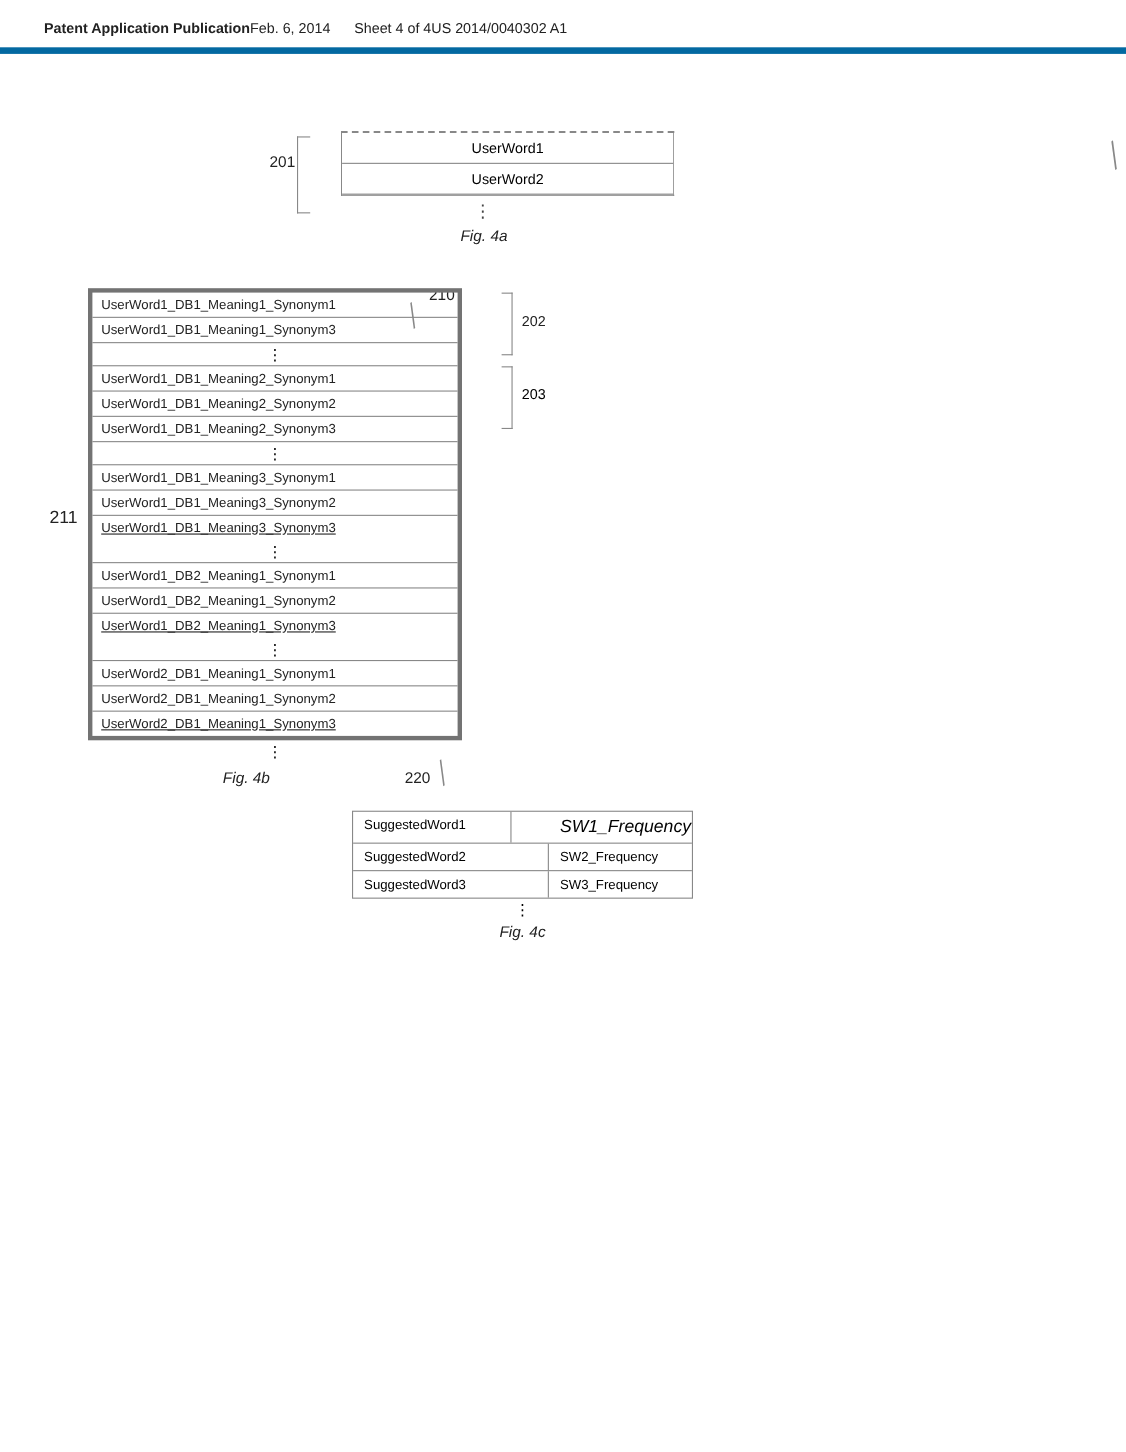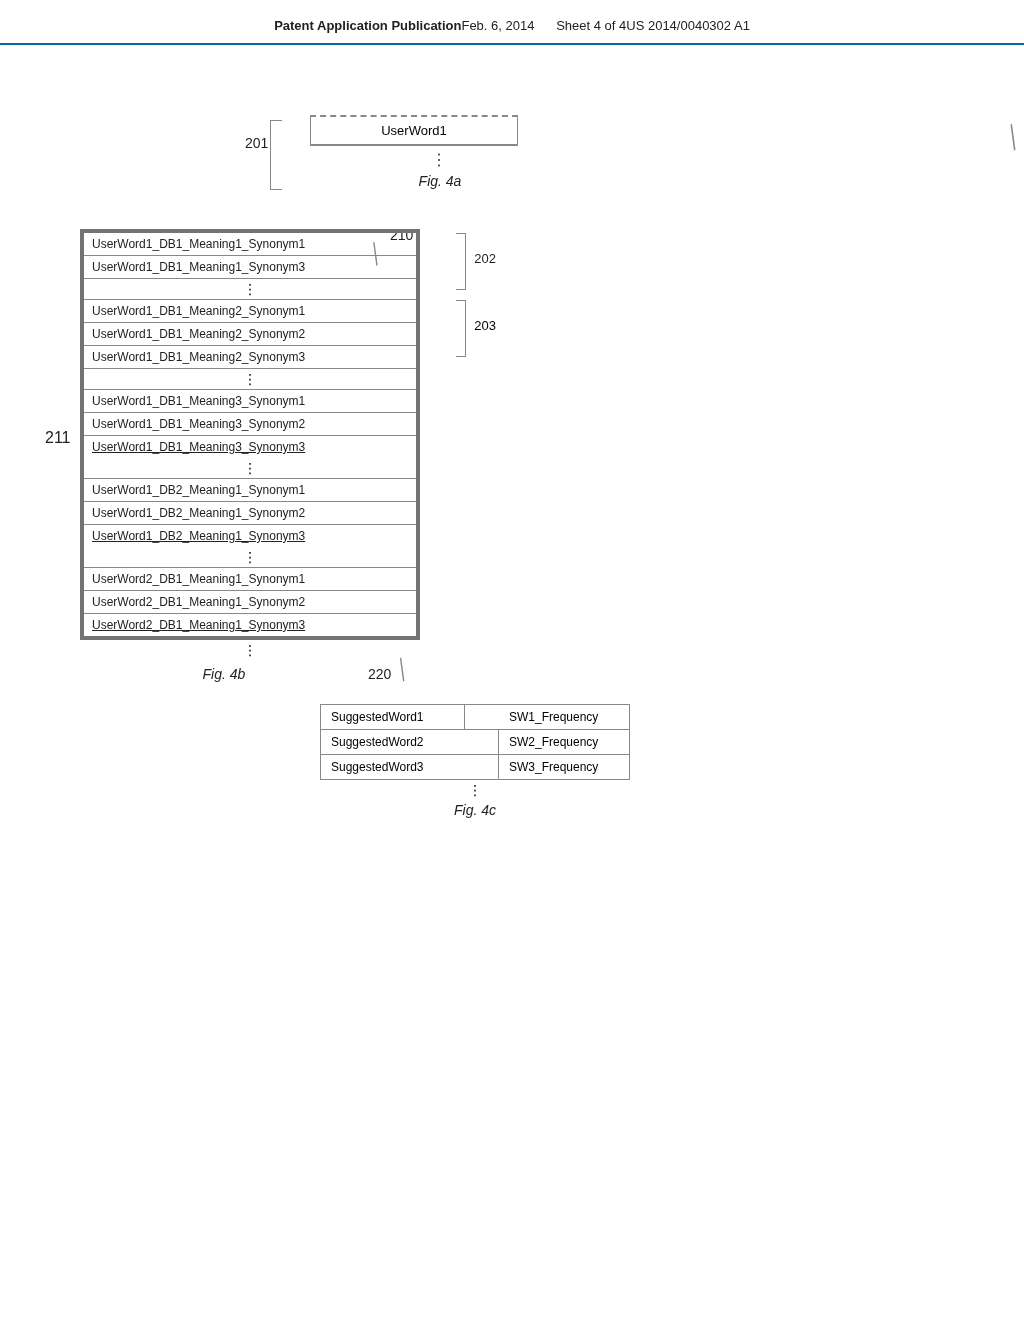--- a/index.html
+++ b/index.html
@@ -7,24 +7,24 @@
       background: #fff;
       font-family: Arial, sans-serif;
       width: 1024px;
       min-height: 1320px;
       position: relative;
       overflow: hidden;
     }
 
     .header {
       display: flex;
-      justify-content: center;
+      justify-content: flex-start;
       align-items: baseline;
       padding: 18px 40px 10px 40px;
-      border-bottom: 2px solid #0369a1;
+      border-bottom: 6px solid #0369a1;
     }
 
     .header-left {
       font-size: 13px;
       font-weight: bold;
       color: #222;
     }
 
     .header-center {
       font-size: 13px;
@@ -109,22 +109,23 @@
   <div class="fig4a-container">
 
     <div style="position:absolute; right:-55px; top:10px; font-size:20px; color:#888; transform: rotate(-35deg);">╱</div>
 
     <div style="position:absolute; left:-65px; top:20px; font-size:14px; color:#222;">
       <span>201</span>
     </div>
 
     <div style="position:absolute; left:-40px; top:5px; width:12px; height:70px; border-top:1px solid #888; border-left:1px solid #888; border-bottom:1px solid #888;"></div>
 
-    <div style="border-left:1px solid #888; border-right:1px solid #888; border-bottom:1px solid #888; border-top:2px dashed #888; width:208px;">
+    <div style="border-left:1px solid #888; border-right:1px solid #888; border-bottom:1px solid #888; border-top:2px dashed #888; width:303px;">
       <div class="row" style="border-bottom:1px solid #888; padding:6px 10px; font-size:13px; text-align:center;">UserWord1</div>
+      <div class="row" style="border-bottom:1px solid #888; padding:6px 10px; font-size:13px; text-align:center;">UserWord2</div>
     </div>
 
     <div class="dots-vertical" style="margin-top:4px; text-align:center; width:260px;">⋮</div>
     <div class="fig-caption" style="width:260px; margin-top:4px;">Fig. 4a</div>
   </div>
 
   <div class="fig4b-section" style="margin-top:40px;">
 
     <div style="position:absolute; left:330px; top:-2px; font-size:14px; color:#222;">
       <span>210</span>
@@ -188,21 +189,21 @@
         <span style="display:inline-block; margin-left:4px; font-size:18px; color:#888; transform:rotate(-35deg) translateY(-4px); display:inline-block;">╱</span>
       </div>
     </div>
 
   </div>
 
   <div class="fig4c-section" style="margin-top:10px; margin-left:260px;">
     <div style="border:1px solid #888; width:310px;">
       <div style="display:flex; border-bottom:1px solid #888;gap:34px;">
         <div style="flex:1; border-right:1px solid #888; padding:5px 10px; font-size:12px;">SuggestedWord1</div>
-        <div style="width:130px; padding:5px 10px; font-size:12px;">SW1_Frequency</div>
+        <div style="width:130px; padding:5px 10px; font-size:16px;font-style:italic;">SW1_Frequency</div>
       </div>
       <div style="display:flex; border-bottom:1px solid #888;">
         <div style="flex:1; border-right:1px solid #888; padding:5px 10px; font-size:12px;">SuggestedWord2</div>
         <div style="width:130px; padding:5px 10px; font-size:12px;">SW2_Frequency</div>
       </div>
       <div style="display:flex;">
         <div style="flex:1; border-right:1px solid #888; padding:5px 10px; font-size:12px;">SuggestedWord3</div>
         <div style="width:130px; padding:5px 10px; font-size:12px;">SW3_Frequency</div>
       </div>
     </div>

